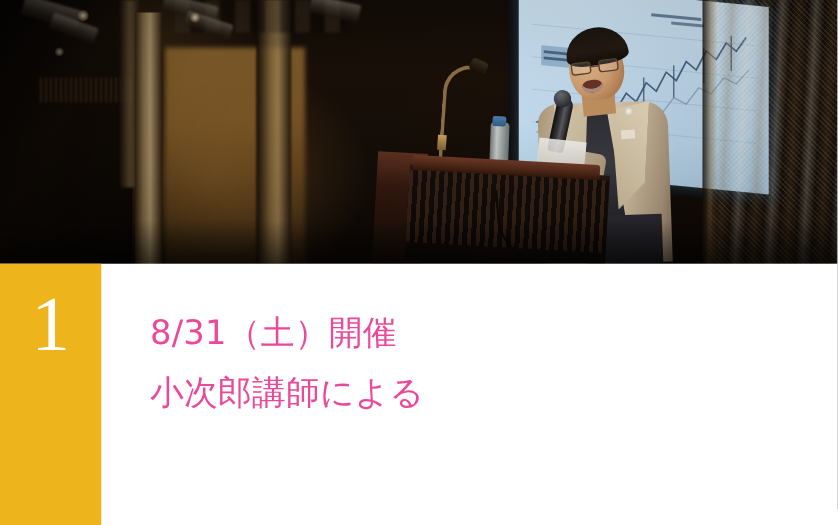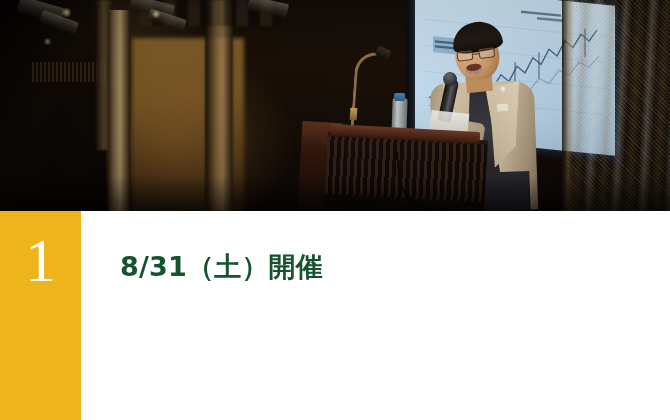--- a/index.html
+++ b/index.html
@@ -356,22 +356,22 @@
   #text-block {
     position: absolute;
     left: 120px;
     top: 32px;
     width: 530px;
   }
   .headline {
     font-family: "DejaVu Sans", "Liberation Sans", sans-serif;
     font-size: 27px;
     line-height: 48px;
-    color: #14532d;
-    font-weight: 700;
+    color: #ec4899;
+    font-weight: 400;
     letter-spacing: 0.2px;
     white-space: nowrap;
   }
 </style>
 </head>
 <body>
 
 <div id="card">
 
   <div id="photo">
@@ -469,16 +469,17 @@
   </div>
 
   <div id="lower">
 
     <div id="number-band">
       <div id="number-value">1</div>
     </div>
 
     <div id="text-block">
       <div class="headline">8/31（土）開催</div>
+      <div class="headline">小次郎講師による</div>
     </div>
 
   </div>
 </div>
 
 </body></html>

